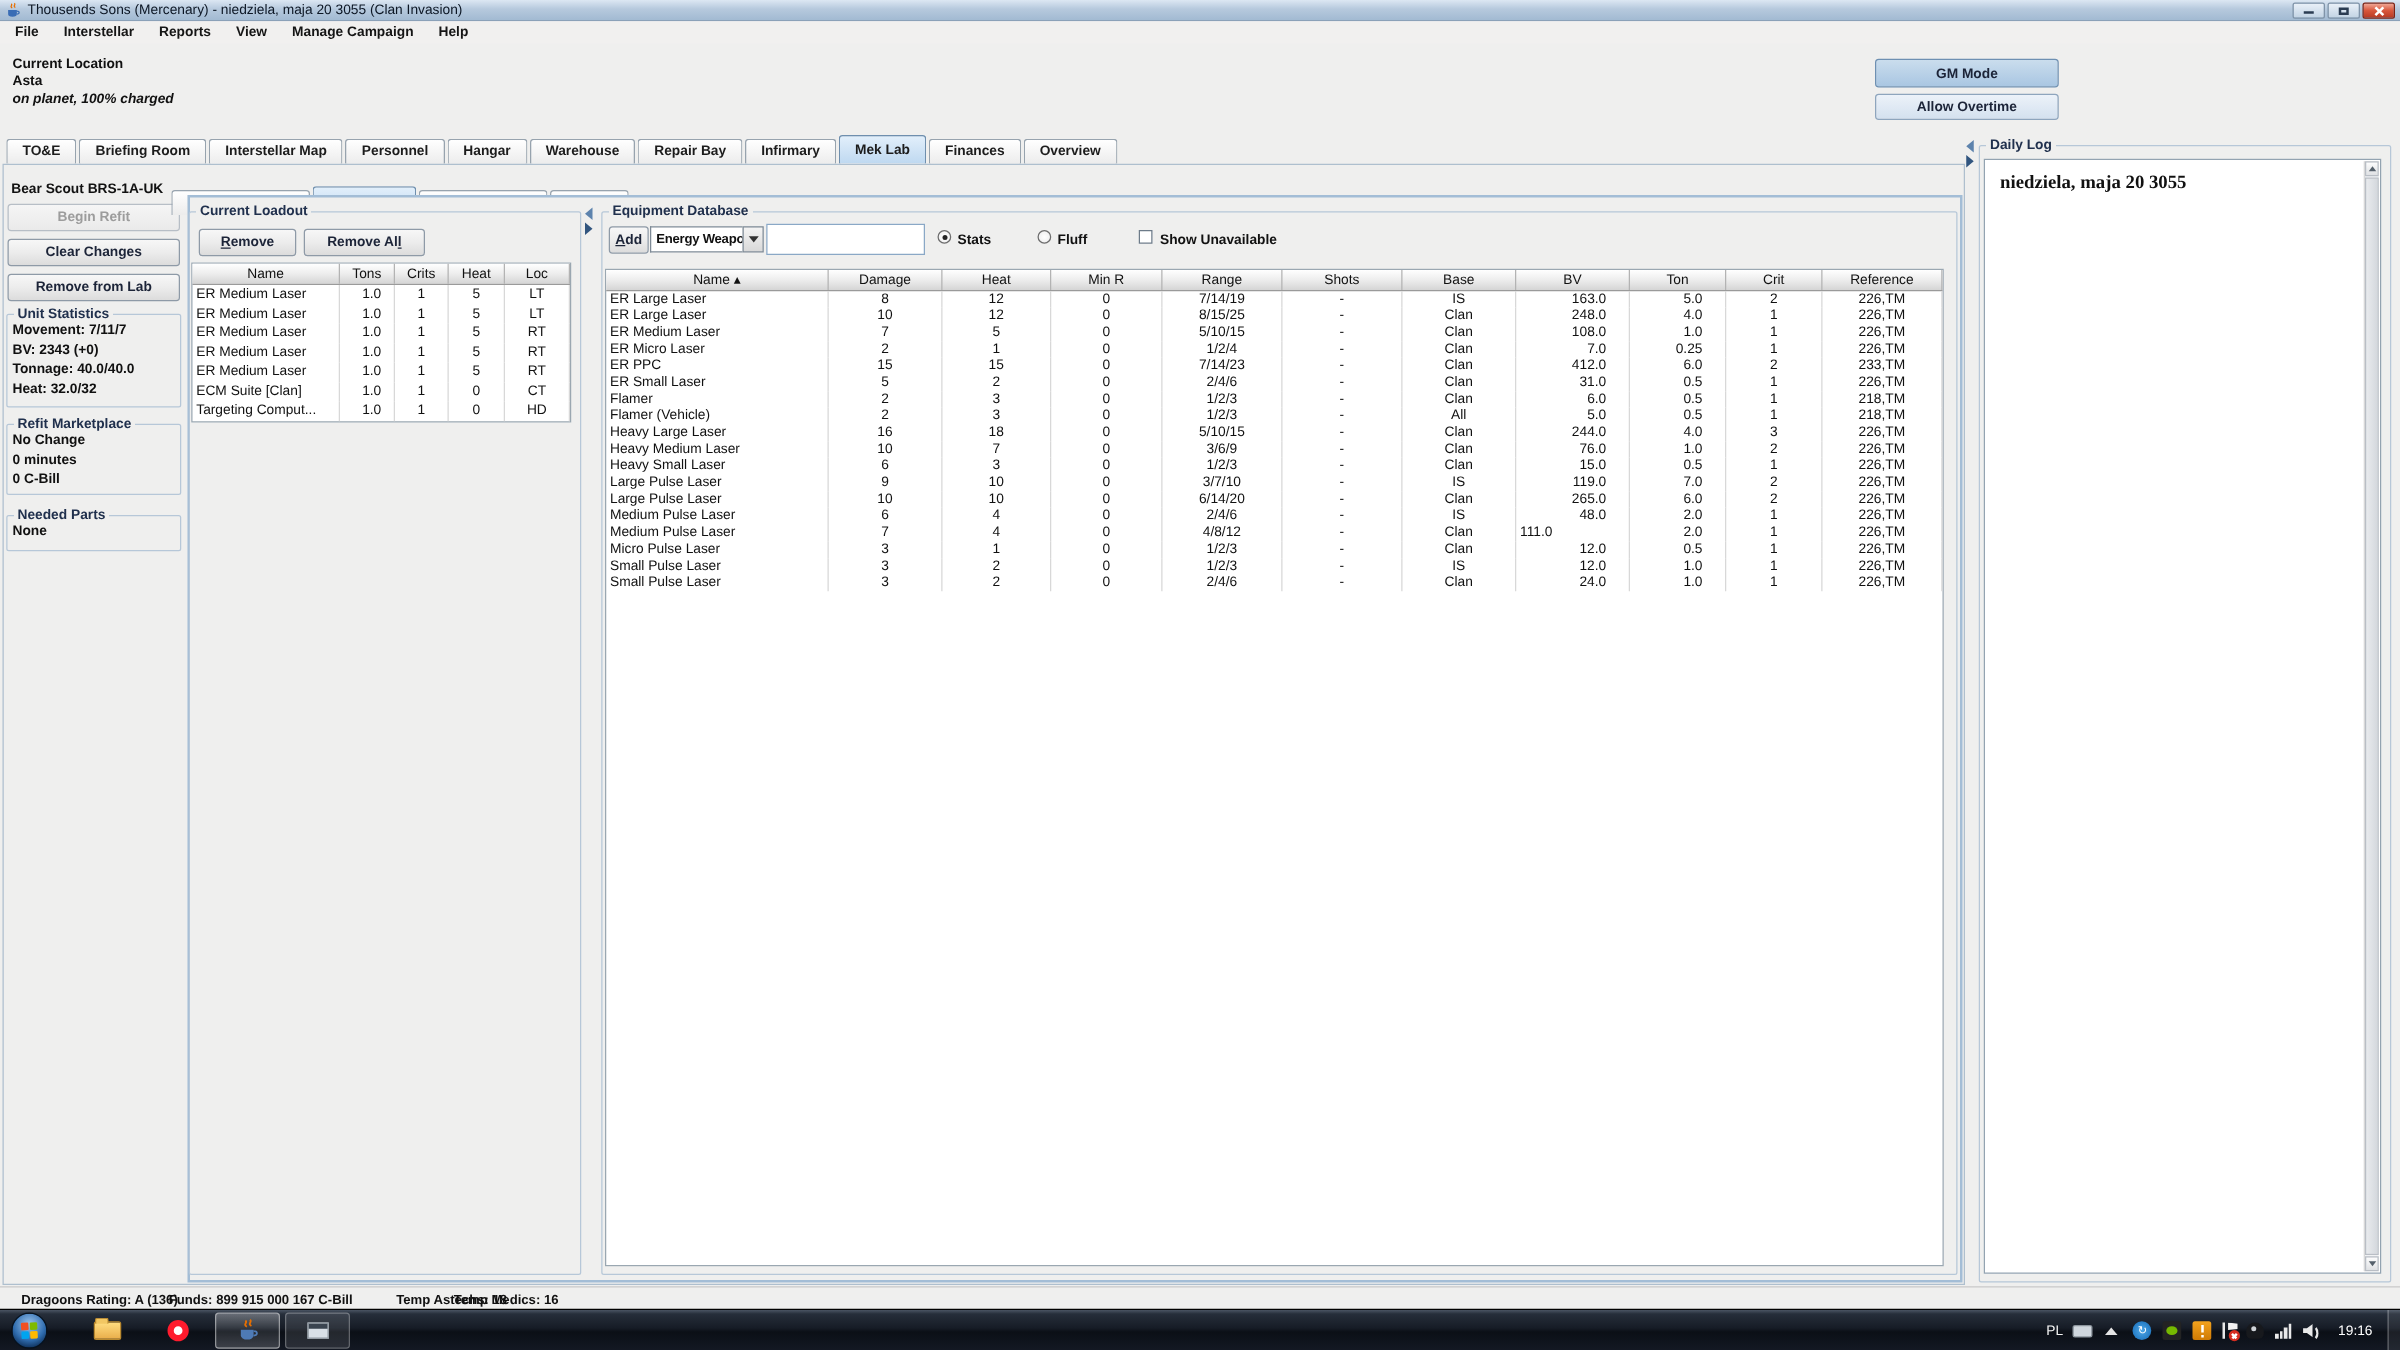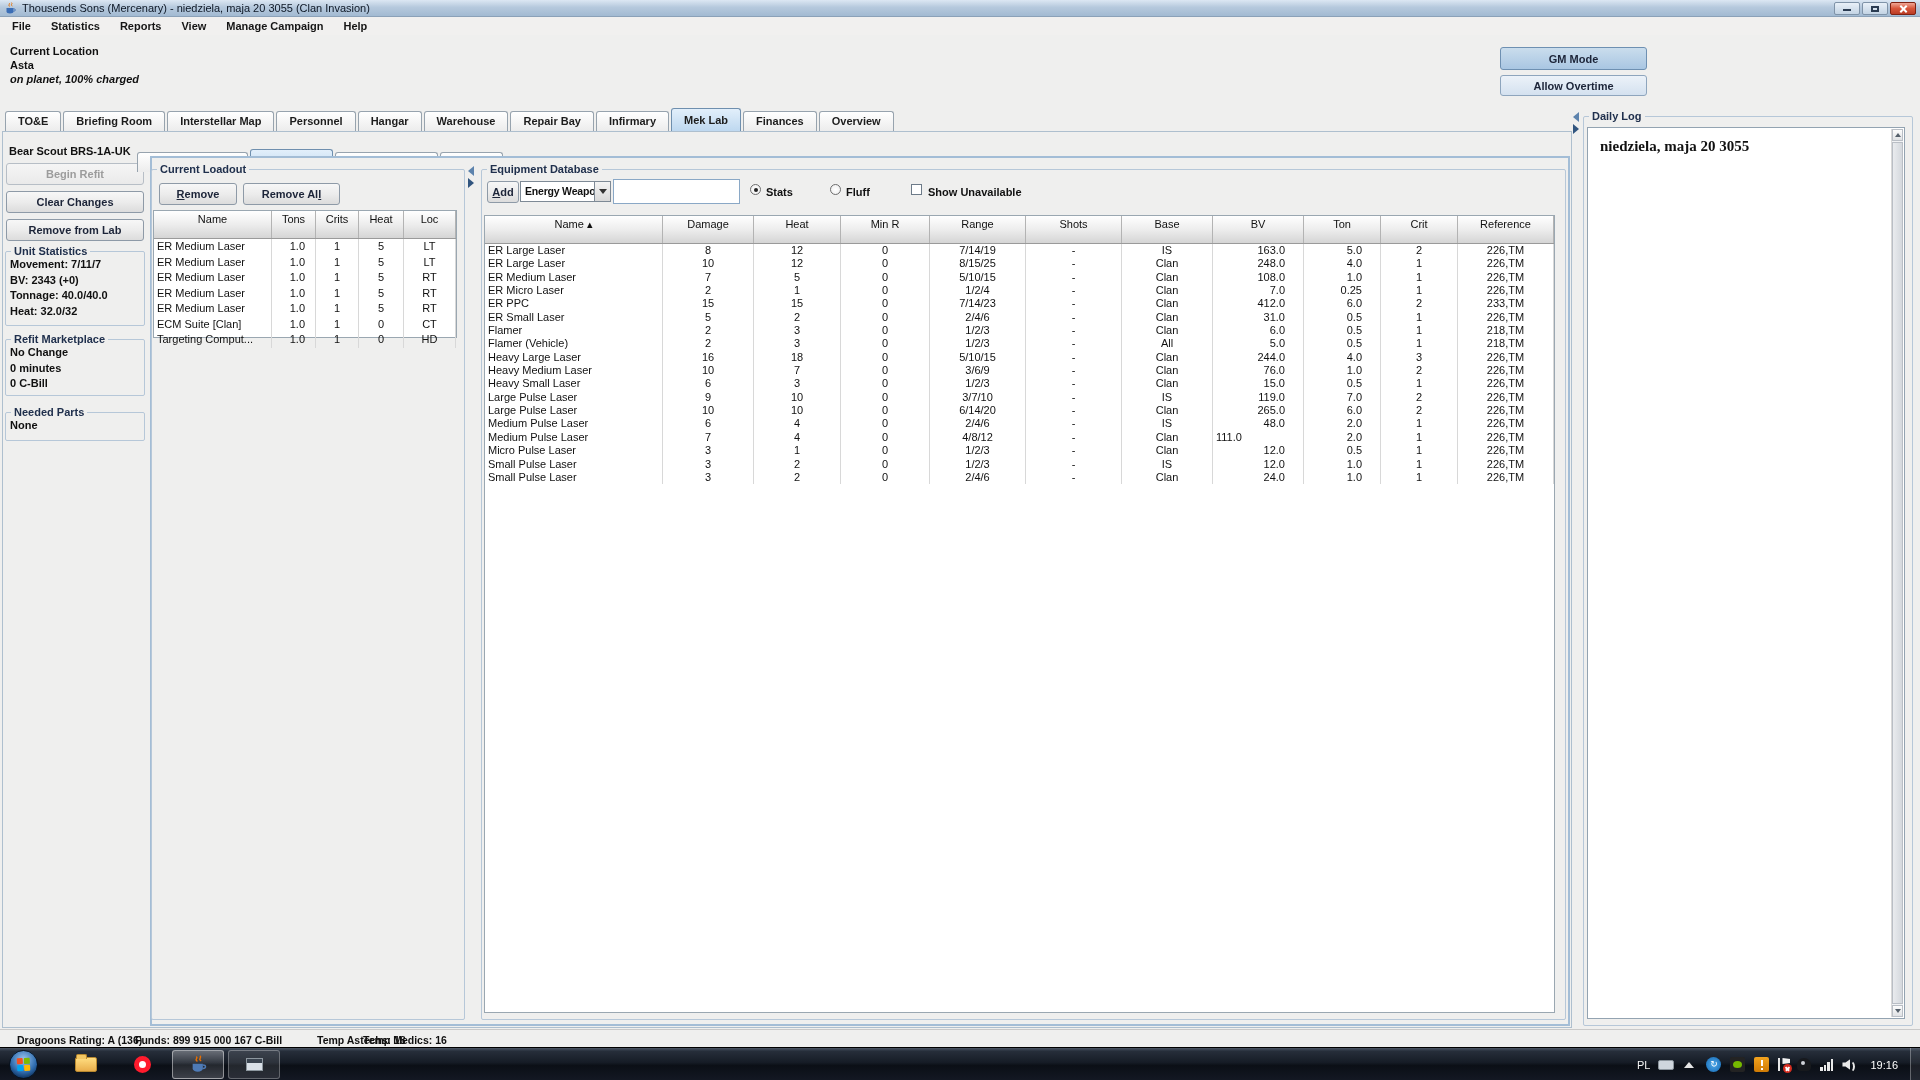--- a/index.html
+++ b/index.html
@@ -65,21 +65,21 @@
   .labtabs { left:137px; top:134px; height:22px; display:flex; align-items:flex-end;margin-top:16px; }
   .labcontent { left:150px; top:156px; width:1420px; height:870px; background:#efefee;
     border:2px solid #a3bdd6; }
 
   
   .spl-l { width:0; height:0; border-top:5px solid transparent; border-bottom:5px solid transparent; border-right:6px solid #5d83ad; }
   .spl-r { width:0; height:0; border-top:5px solid transparent; border-bottom:5px solid transparent; border-left:6px solid #31557f; }
 
   
   .jtable { position:absolute; background:#fff; border:1px solid #9aa7b1; }
-  .thead { display:grid; grid-template-columns:var(--cols); height:28px;
+  .thead { display:grid; grid-template-columns:var(--cols); height:17px;
     background:linear-gradient(#ffffff,#ededed 50%,#d5d5d5); border-bottom:1px solid #9a9a9a; }
   .hcell { border-right:1px solid #b3b3b3; text-align:center; line-height:16px; font-size:11px;
     overflow:hidden; white-space:nowrap; color:#111; }
   .tbody .trow { display:grid; grid-template-columns:var(--cols); }
   .tcell { border-right:1px solid #d8d8d8; font-size:11px; padding:0 3px; white-space:nowrap; overflow:hidden; }
   .loadout-tbl { --cols:118px 44px 43px 45px 1fr; }
   .loadout-tbl .trow { height:15.5px; line-height:15.5px; }
   .eq-tbl { --cols:178px 91px 87px 89px 96px 96px 91px 91px 77px 77px 1fr; }
   .eq-tbl .trow { height:13.35px; line-height:13.3px; }
 
@@ -182,21 +182,21 @@
         </span>
       <span class="wbtn close">
           <i class="g-x1"></i>
           <i class="g-x2"></i>
         </span>
     </span>
   </div>
 
   <div class="abs menubar">
       <span class="menu-item">File</span>
-      <span class="menu-item">Statistics</span>
+      <span class="menu-item">Interstellar</span>
       <span class="menu-item">Reports</span>
       <span class="menu-item">View</span>
       <span class="menu-item">Manage Campaign</span>
       <span class="menu-item">Help</span>
     </div>
 
   <div class="abs toppanel">
     <div class="abs loc">
       <div>Current Location</div>
       <div>Asta</div>

